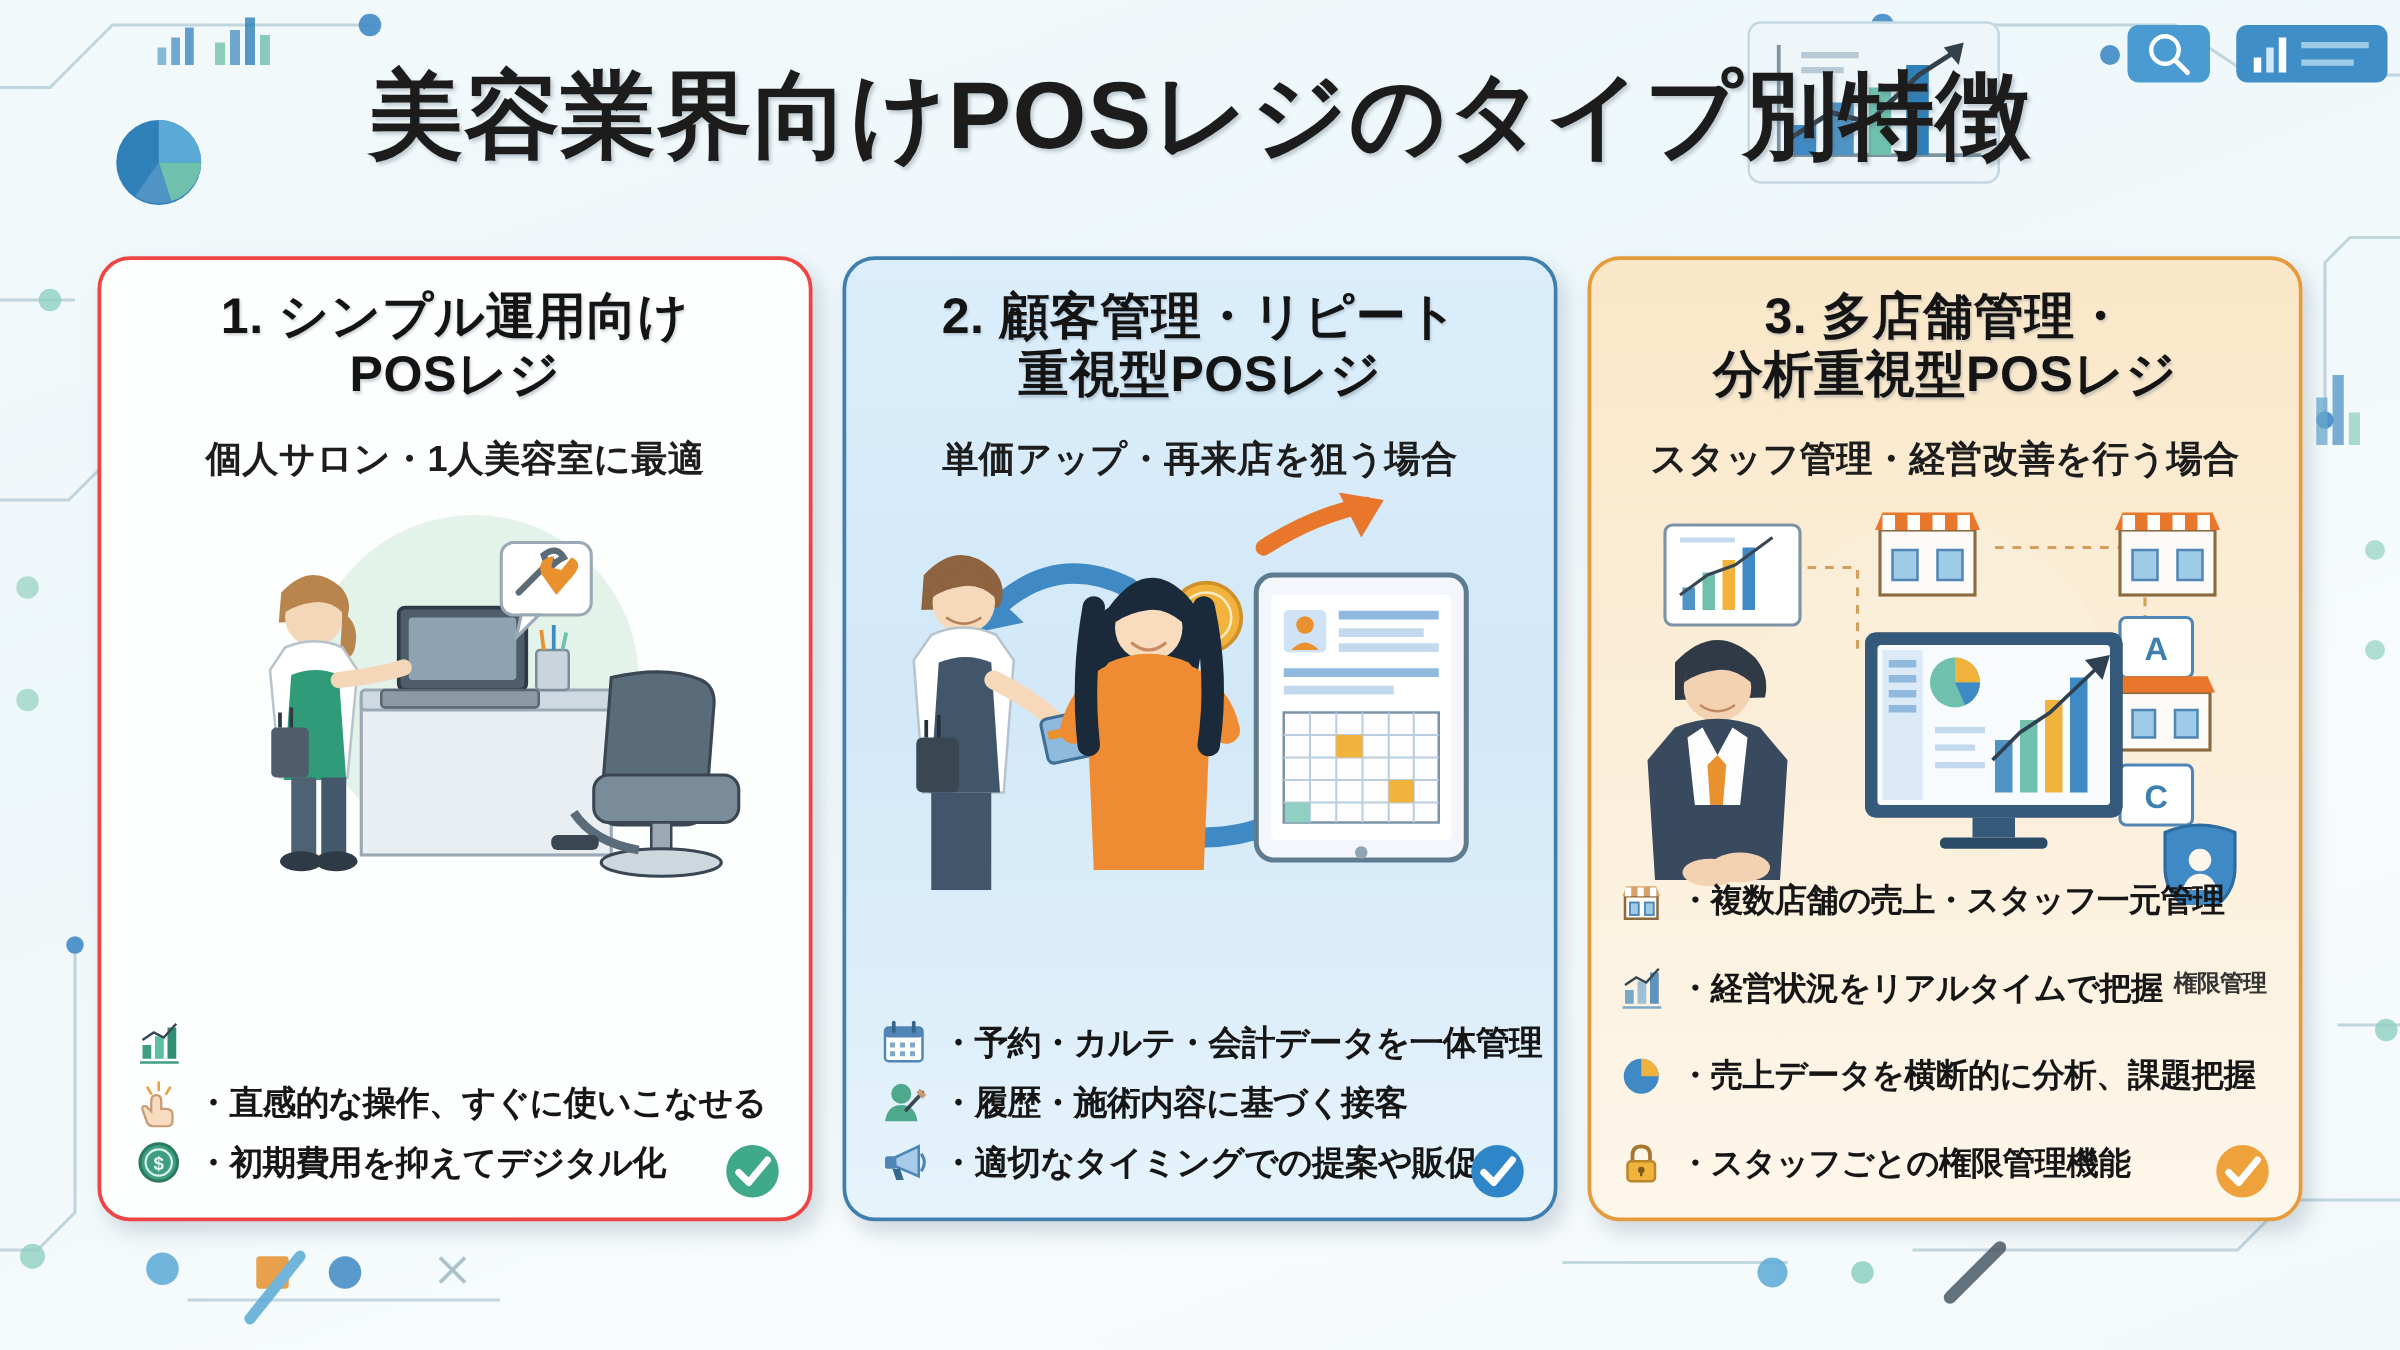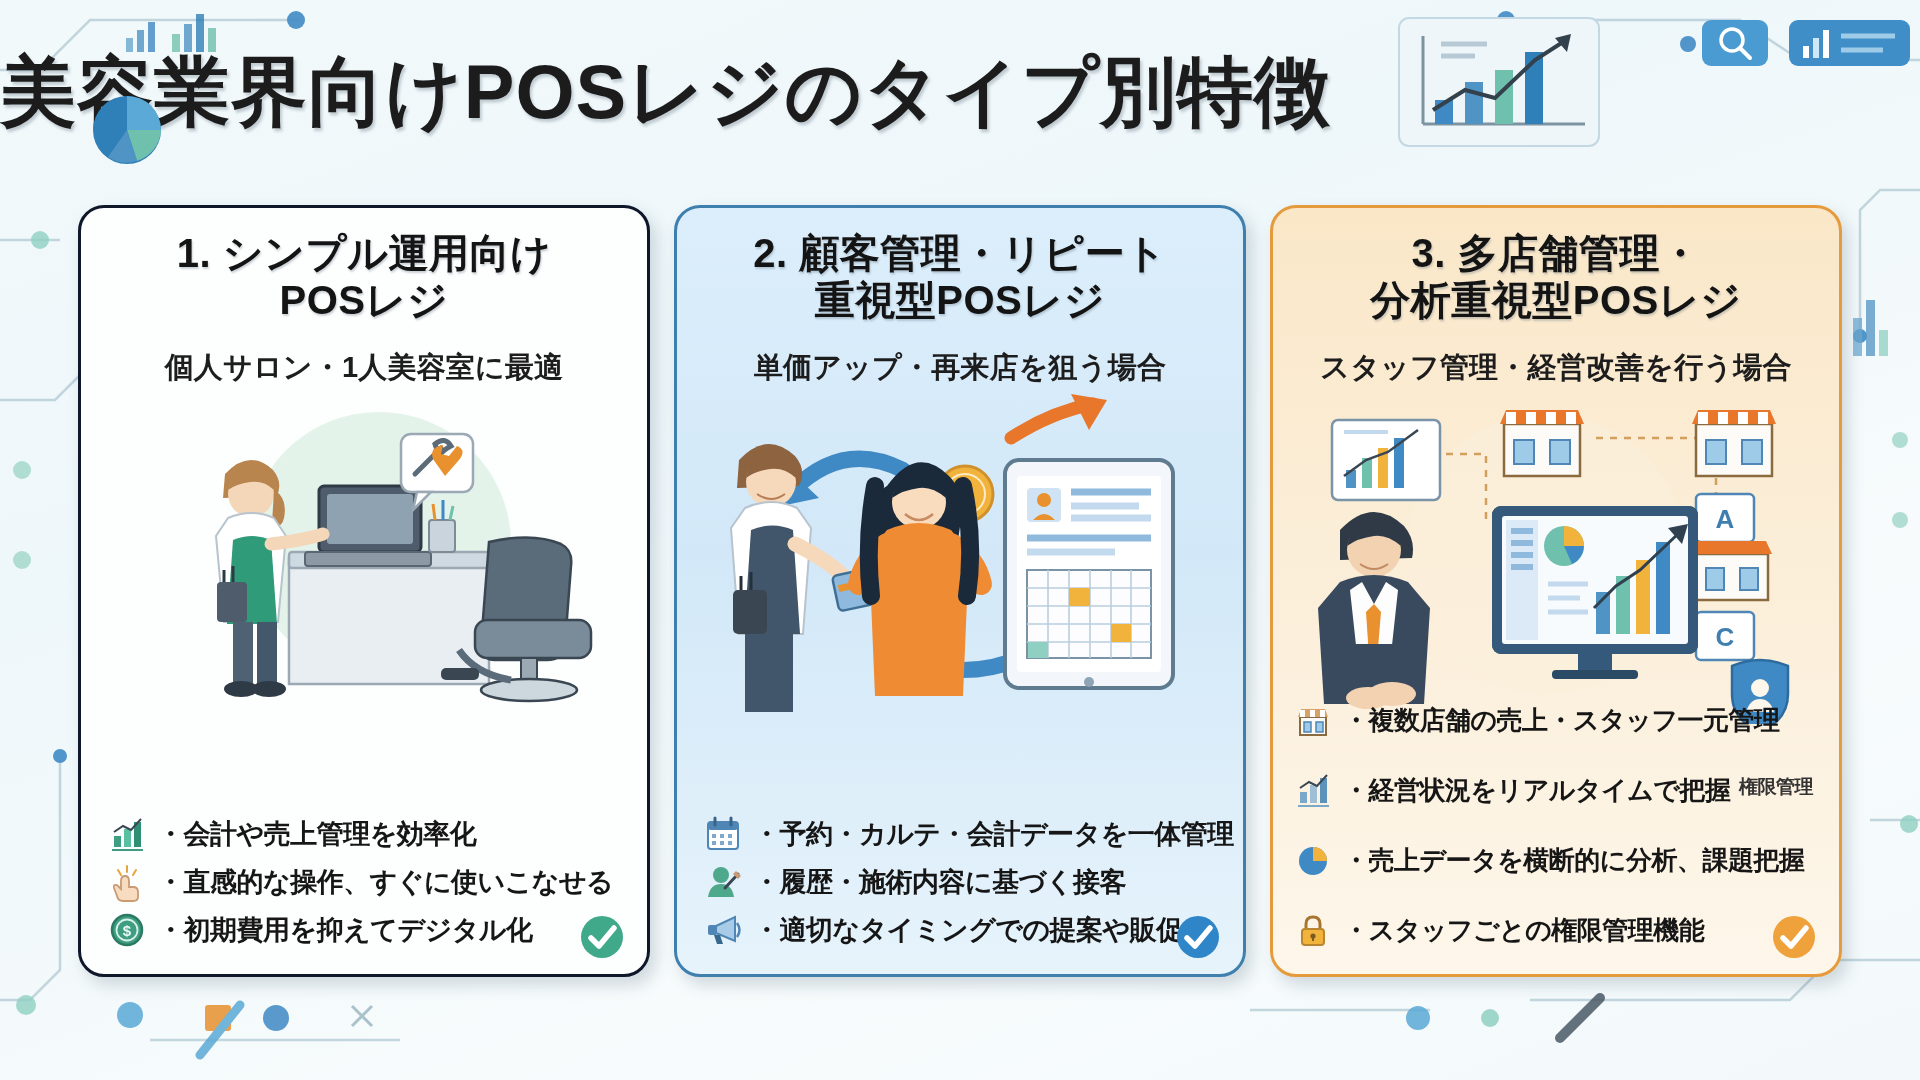--- a/index.html
+++ b/index.html
@@ -9,41 +9,41 @@
     background: linear-gradient(160deg, #f2f9fb 0%, #eef7fa 35%, #f7fbfc 70%, #f3f9fb 100%);
     position: relative;
   }
 
   
   #bg-decor { position: absolute; inset: 0; width: 1920px; height: 1080px; pointer-events: none; }
 
   
   .header {
     position: absolute; top: 38px; left: 0; width: 1920px; height: 110px;
-    display: flex; align-items: center; gap: 26px;
+    display: flex; align-items: center; justify-content: center; gap: 26px;
   }
   .header-title {
     font-size: 76px; font-weight: 700; letter-spacing: 1px; color: #1c1c1c;
     text-shadow: 2px 3px 3px rgba(90,110,125,.33);
     white-space: nowrap;
   }
   .pie-logo { position: absolute; left: 90px; top: 55px; width: 74px; height: 74px; }
 
   
   .cards {
     position: absolute; top: 205px; left: 0; width: 1920px;
     display: flex; justify-content: center; gap: 24px;
   }
   .card {
     width: 572px; height: 772px;
     border-radius: 26px; position: relative; overflow: hidden;
     display: flex; flex-direction: column; align-items: center;
     box-shadow: 6px 8px 16px rgba(70,95,115,.22);
   }
-  .card.c1 { background: #fdfefe; border: 3px solid #0f172a; }
+  .card.c1 { background: #fdfefe; border: 3px solid #ef4444; }
   .card.c2 { background: linear-gradient(180deg,#dceefb 0%, #d2e8f8 45%, #e6f3fb 100%); border: 3px solid #3e7fae; }
   .card.c3 { background: linear-gradient(180deg,#fae7c8 0%, #fbeed8 45%, #fdf6ea 100%); border: 3px solid #e59a3c; }
 
   .card-title {
     margin-top: 22px; font-size: 40px; font-weight: 700; line-height: 1.18;
     color: #141414; text-align: center; letter-spacing: .5px;
     text-shadow: 1px 2px 2px rgba(90,110,125,.3);
     white-space: pre-line;
   }
   .card-subtitle {
@@ -242,21 +242,20 @@
 
     <div class="bullets">
       <div class="bullet">
         <svg class="bullet-icon" viewBox="0 0 40 40">
           <rect x="7" y="22" width="7" height="11" fill="#3f9d82"></rect>
           <rect x="17" y="15" width="7" height="18" fill="#5bbfa2"></rect>
           <rect x="27" y="8" width="7" height="25" fill="#2e8f74"></rect>
           <path d="M7 18 L16 12 L24 16 L34 5" stroke="#3a4753" stroke-width="2" fill="none"></path>
           <line x1="5" y1="36" x2="36" y2="36" stroke="#3f9d82" stroke-width="2"></line>
         </svg>
-        <span class="bullet-text">・会計や売上管理を効率化</span>
       </div>
       <div class="bullet">
         <svg class="bullet-icon" viewBox="0 0 40 40">
           <g stroke="#e8a33c" stroke-width="2" stroke-linecap="round">
             <line x1="20" y1="4" x2="20" y2="10"></line>
               <line x1="11" y1="8" x2="14" y2="13"></line>
               <line x1="29" y1="8" x2="26" y2="13"></line>
           </g>
           <path d="M18 14 q4 0 4 5 v6 h4 q5 0 5 5 v5 q0 4 -5 4 h-10 q-5 0 -6 -5 l-3 -8 q-1 -4 3 -3 l4 4 v-8 q0 -5 4 -5z" fill="#f7dcc0" stroke="#c99a74" stroke-width="1.8"></path>
         </svg>

